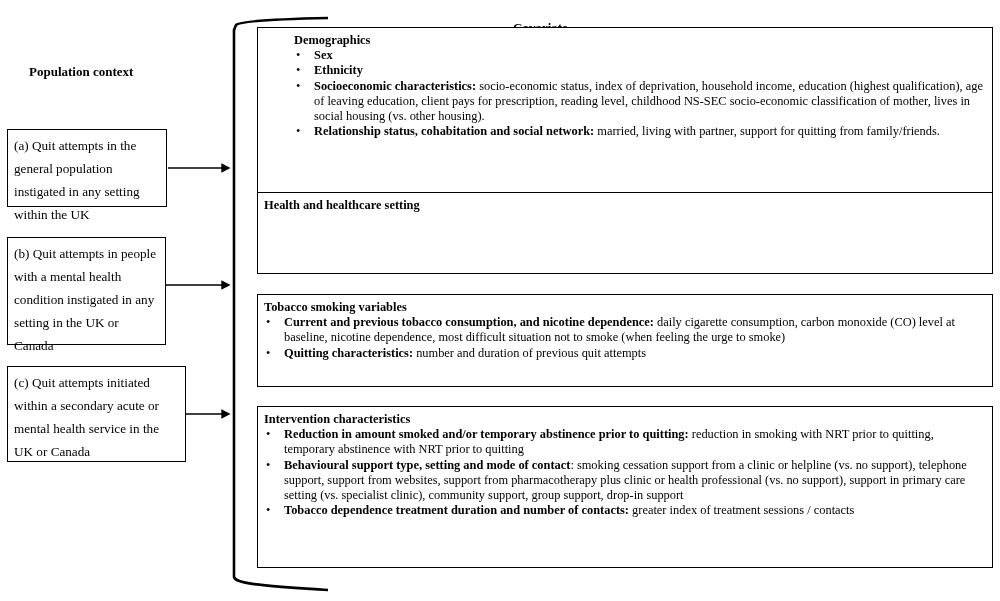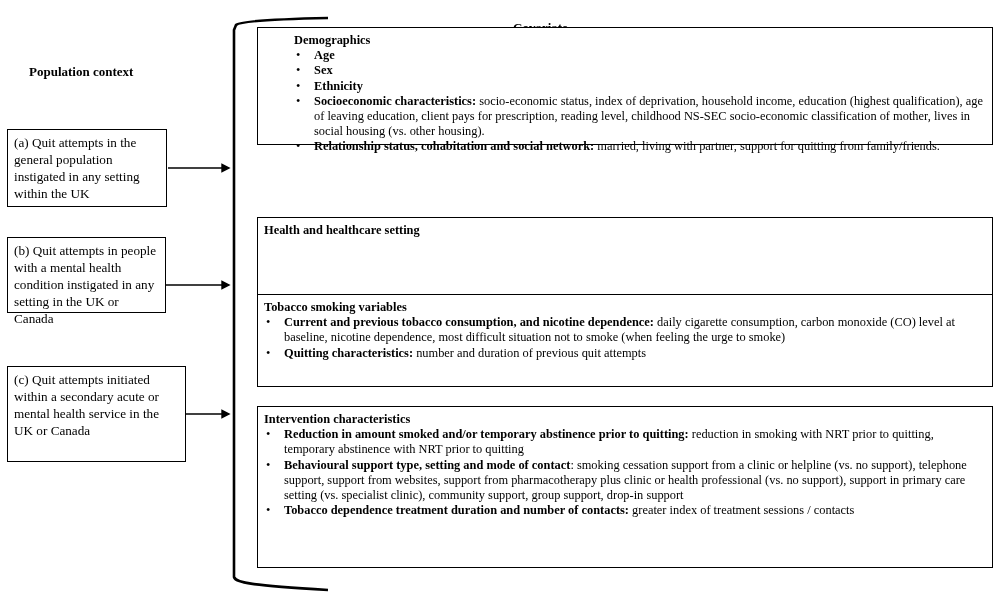--- a/index.html
+++ b/index.html
@@ -1,21 +1,21 @@
 <!DOCTYPE html>
 <html><head>
 <meta charset="utf-8">
 <style>
   html, body { margin:0; padding:0; background:#ffffff; }
   body { width:1000px; height:601px; position:relative; overflow:hidden;
          font-family:"Liberation Serif", "DejaVu Serif", serif; color:#000; }
   .abs { position:absolute; }
   .col-title { font-weight:bold; font-size:13px; }
   .ctx-box { position:absolute; border:1px solid #000; background:#fff;
-             font-size:13.2px; line-height:17px; padding:4px 6px 3px 6px; box-sizing:border-box; }
+             font-size:13.2px; line-height:23px; padding:4px 6px 3px 6px; box-sizing:border-box; }
   .cov-box { position:absolute; border:1px solid #000; background:#fff; box-sizing:border-box;
              font-size:12.4px; line-height:15.2px; padding:5px 6px 3px 6px; }
   .cov-title { font-weight:bold; }
   ul.items { list-style:none; margin:0; padding:0; }
   ul.items li { position:relative; padding-left:20px; }
   ul.items li::before { content:"\2022"; position:absolute; left:2px; top:0; }
   .bold { font-weight:bold; }
   svg.overlay { position:absolute; left:0; top:0; }
 </style>
 </head>
@@ -36,39 +36,38 @@
     <polygon points="222,410.5 229,414 222,417.5" fill="#000"></polygon>
   </g>
 </svg>
 
 <div class="abs col-title" style="left:29px; top:64px;text-align:right;">Population context</div>
 <div class="abs col-title" style="left:513px; top:20px;text-decoration:underline;">Covariate</div>
 
 <div class="ctx-box" style="left:7px; top:129px; width:160px; height:78px;">
   <span>(a) Quit attempts in the general population instigated in any setting within the UK</span>
 </div>
-<div class="ctx-box" style="left:7px; top:237px; width:159px; height:76px;">
+<div class="ctx-box" style="left:7px; top:237px; width:159px; height:108px;">
   <span>(b) Quit attempts in people with a mental health condition instigated in any setting in the UK or Canada</span>
 </div>
 <div class="ctx-box" style="left:7px; top:366px; width:179px; height:96px;">
   <span>(c) Quit attempts initiated within a secondary acute or mental health service in the UK or Canada</span>
 </div>
 
-<div class="cov-box" style="left:257px; top:27px; width:736px; height:118px;padding-left:36px;">
+<div class="cov-box" style="left:257px; top:27px; width:736px; height:170px;padding-left:36px;">
   <div class="cov-title">Demographics</div>
   <ul class="items">
-    <li><span class="bold">Age</span></li>
     <li><span class="bold">Sex</span></li>
     <li><span class="bold">Ethnicity</span></li>
     <li><span class="bold">Socioeconomic characteristics:</span><span> socio-economic status, index of deprivation, household income, education (highest qualification), age of leaving education, client pays for prescription, reading level, childhood NS-SEC socio-economic classification of mother, lives in social housing (vs. other housing).</span></li>
     <li><span class="bold">Relationship status, cohabitation and social network:</span><span> married, living with partner, support for quitting from family/friends.</span></li>
   </ul>
 </div>
 
-<div class="cov-box" style="left:257px; top:217px; width:736px; height:98px;">
+<div class="cov-box" style="left:257px; top:192px; width:736px; height:82px;">
   <div class="cov-title">Health and healthcare setting</div>
 </div>
 
 <div class="cov-box" style="left:257px; top:294px; width:736px; height:93px;">
   <div class="cov-title">Tobacco smoking variables</div>
   <ul class="items">
     <li><span class="bold">Current and previous tobacco consumption, and nicotine dependence:</span><span> daily cigarette consumption, carbon monoxide (CO) level at baseline, nicotine dependence, most difficult situation not to smoke (when feeling the urge to smoke)</span></li>
     <li><span class="bold">Quitting characteristics:</span><span> number and duration of previous quit attempts</span></li>
   </ul>
 </div>

